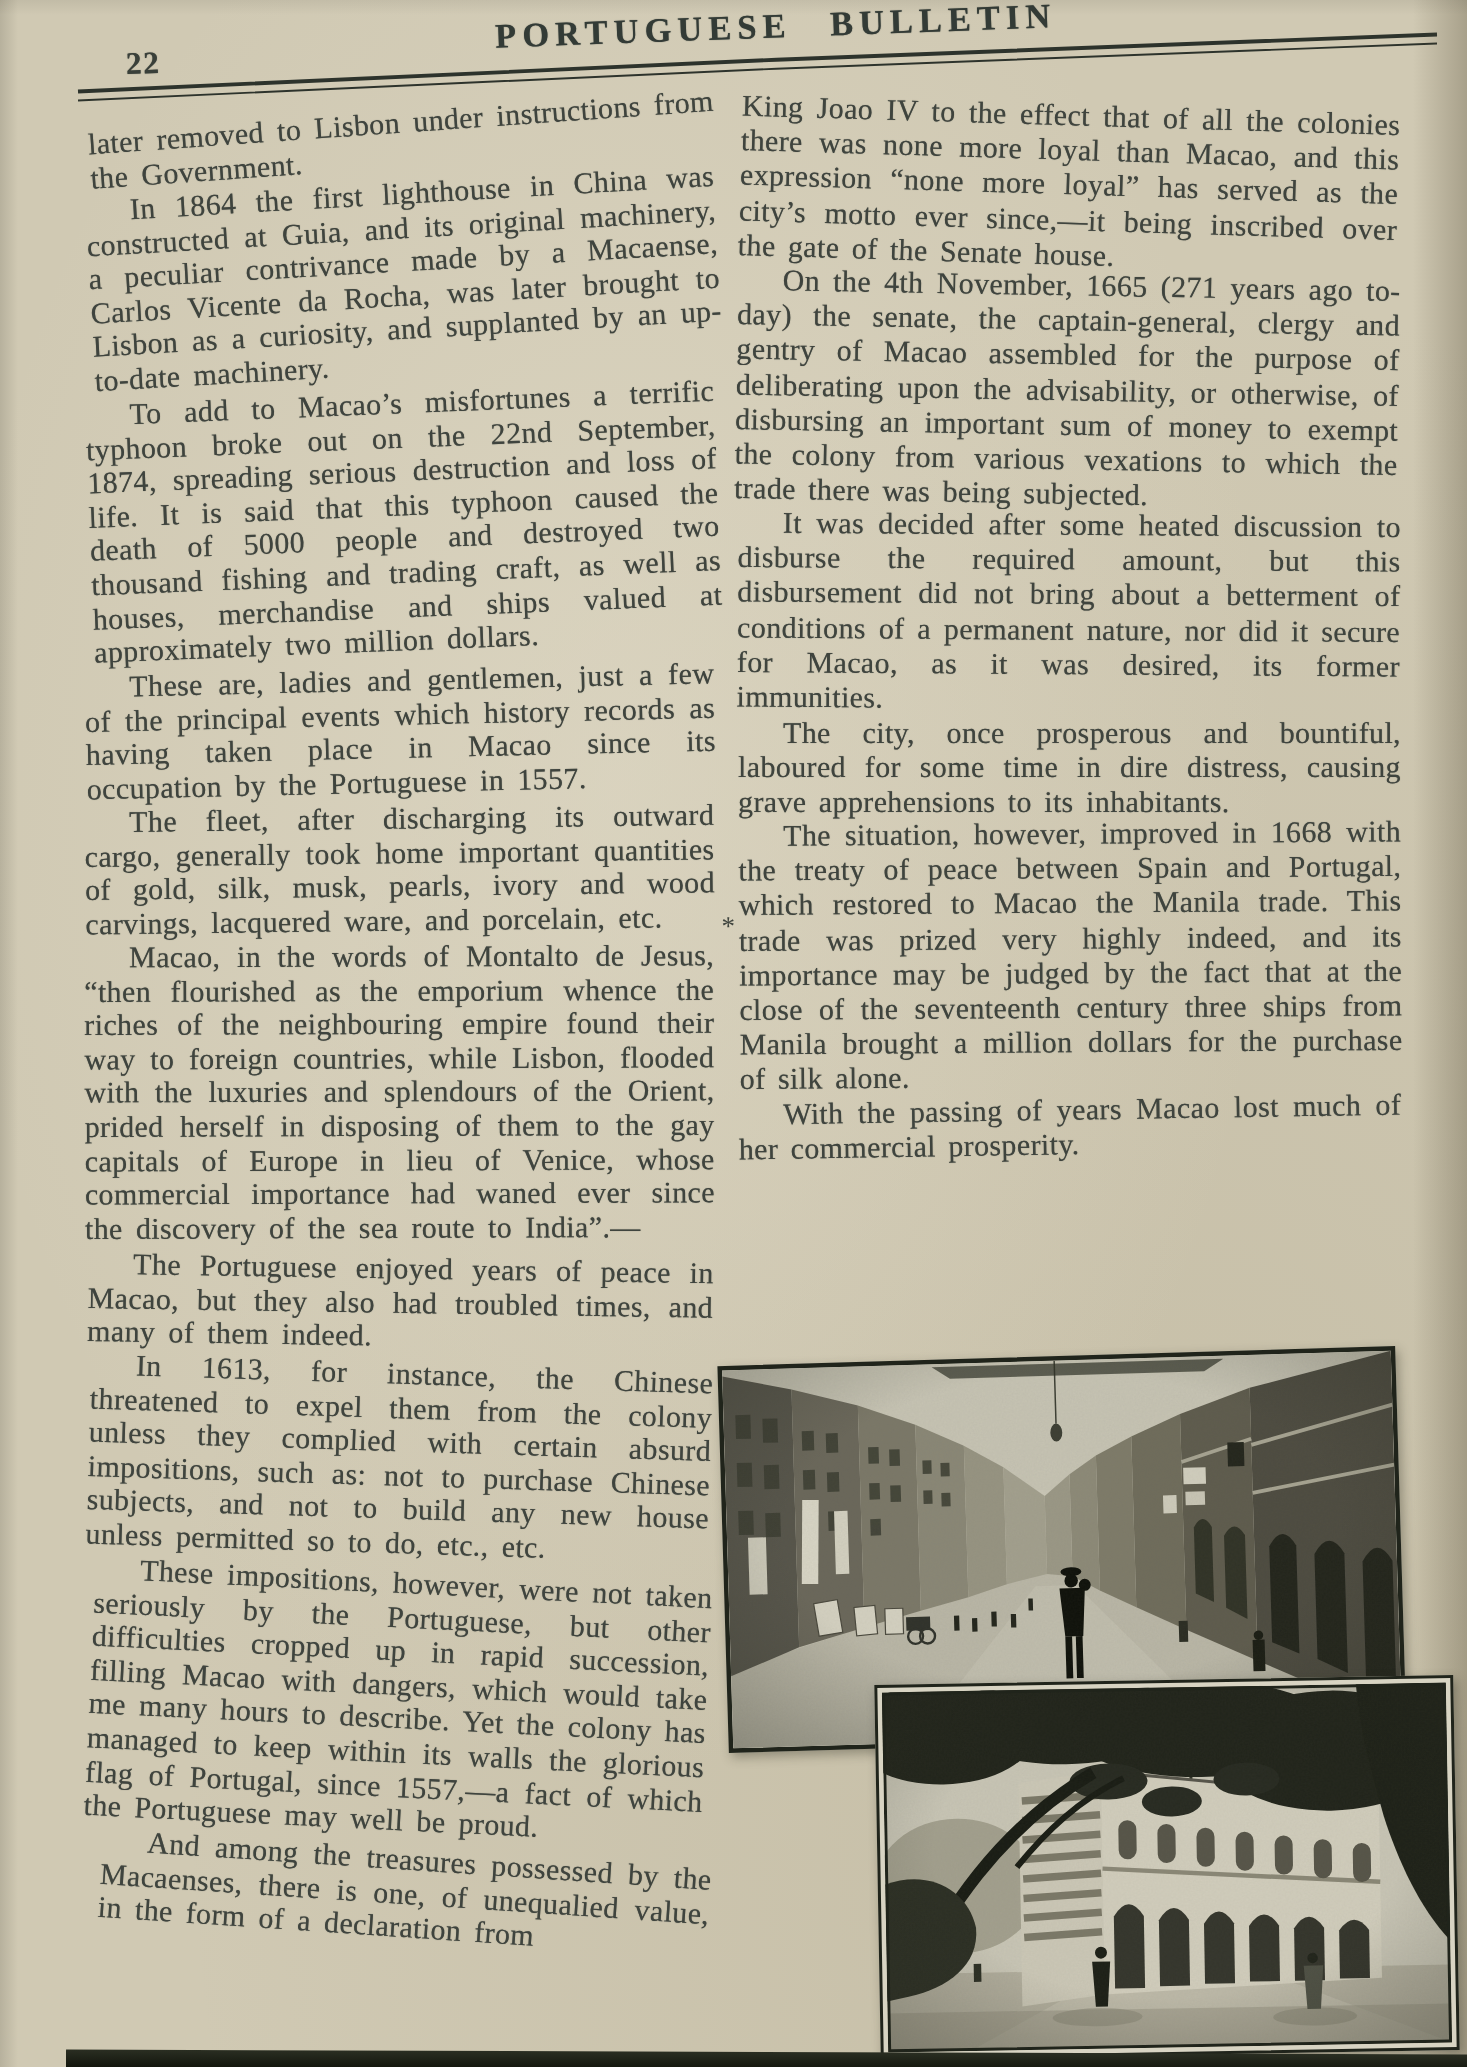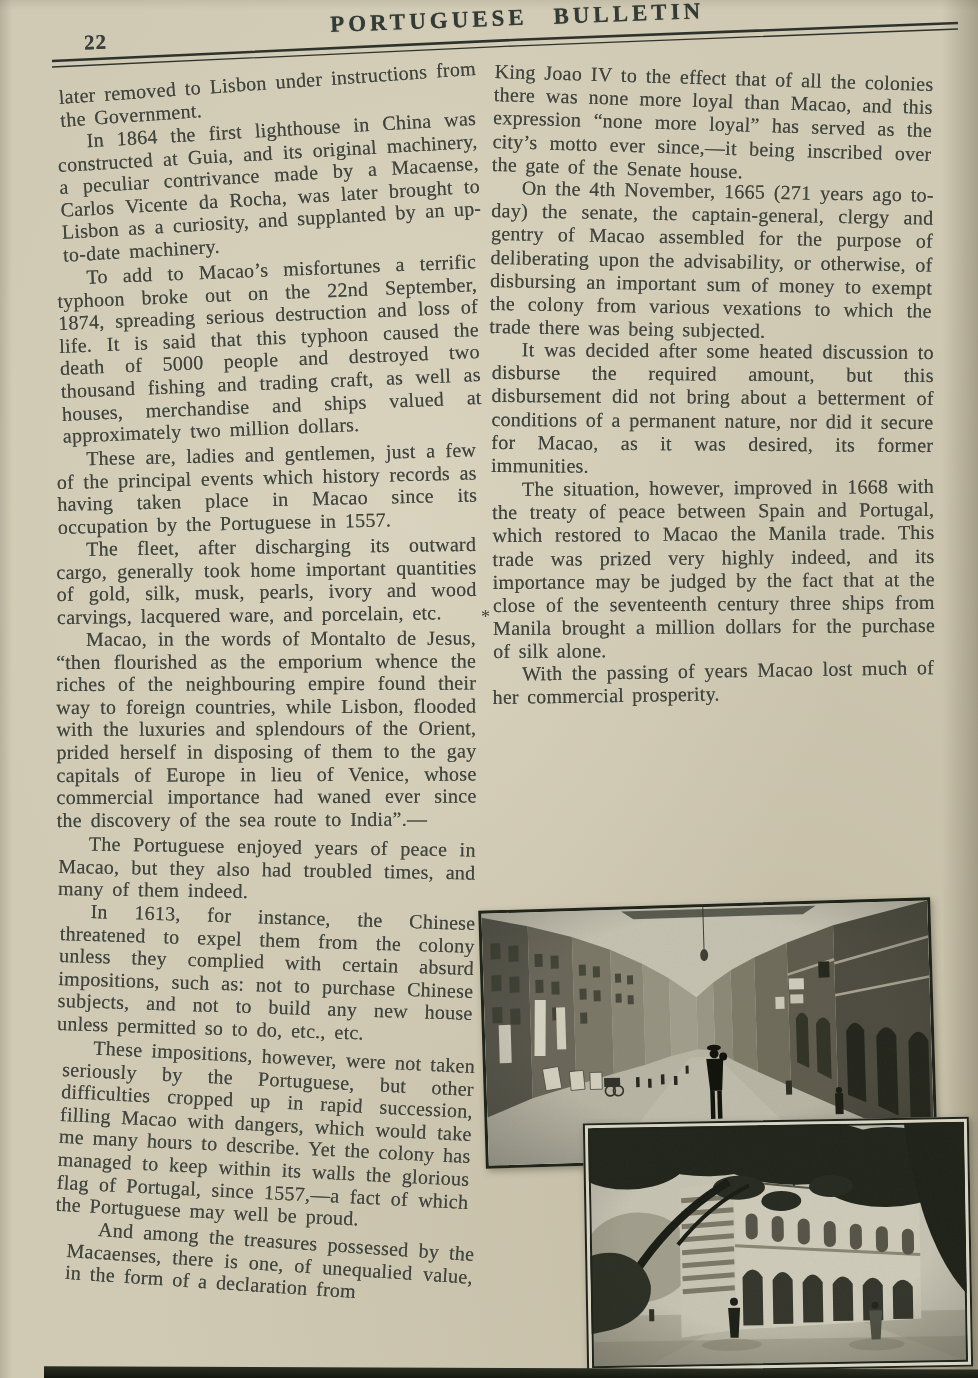--- a/index.html
+++ b/index.html
@@ -77,20 +77,21 @@
     <p style="transform:rotate(0.9deg);margin-left:3px">The Portuguese enjoyed years of peace in Macao, but they also had troubled times, and many of them indeed.</p>
     <p style="transform:rotate(1.8deg);margin-left:5px">In 1613, for instance, the Chinese threatened to expel them from the colony unless they complied with certain absurd impositions, such as: not to purchase Chinese subjects, and not to build any new house unless permitted so to do, etc., etc.</p>
     <p style="transform:rotate(2.8deg);margin-left:8px">These impositions, however, were not taken seriously by the Portuguese, but other difficulties cropped up in rapid succession, filling Macao with dangers, which would take me many hours to describe.  Yet the colony has managed to keep within its walls the glorious flag of Portugal, since 1557,—a fact of which the Portuguese may well be proud.</p>
     <p style="transform:rotate(3.8deg);margin-left:13px">And among the treasures possessed by the Macaenses, there is one, of unequalied value, in the form of a declaration from</p>
   </div>
 
   <div class="col col-right">
     <p class="noindent" style="transform:rotate(1.7deg);margin-left:3px">King Joao IV to the effect that of all the colonies there was none more loyal than Macao, and this expression “none more loyal” has served as the city’s motto ever since,—it being inscribed over the gate of the Senate house.</p>
     <p style="transform:rotate(1.0deg)">On the 4th November, 1665 (271 years ago to-day) the senate, the captain-general, clergy and gentry of Macao assembled for the purpose of deliberating upon the advisability, or otherwise, of disbursing an important sum of money to exempt the colony from various vexations to which the trade there was being subjected.</p>
     <p style="transform:rotate(0.4deg)">It was decided after some heated discussion to disburse the required amount, but this disbursement did not bring about a betterment of conditions of a permanent nature, nor did it secure for Macao, as it was desired, its former immunities.</p>
+    <p style="transform:rotate(0.0deg)">The city, once prosperous and bountiful, laboured for some time in dire distress, causing grave apprehensions to its inhabitants.</p>
     <p style="transform:rotate(-0.4deg)">The situation, however, improved in 1668 with the treaty of peace between Spain and Portugal, which restored to Macao the Manila trade.  This trade was prized very highly indeed, and its importance may be judged by the fact that at the close of the seventeenth century three ships from Manila brought a million dollars for the purchase of silk alone.</p>
     <p style="transform:rotate(-0.9deg)">With the passing of years Macao lost much of her commercial prosperity.</p>
   </div>
 
   <span class="asterisk">*</span>
 
   <div class="photo photo-street">
     <svg viewBox="0 0 447 252" preserveAspectRatio="none">
       <defs>
         <filter id="noiseS" x="0" y="0" width="100%" height="100%">

